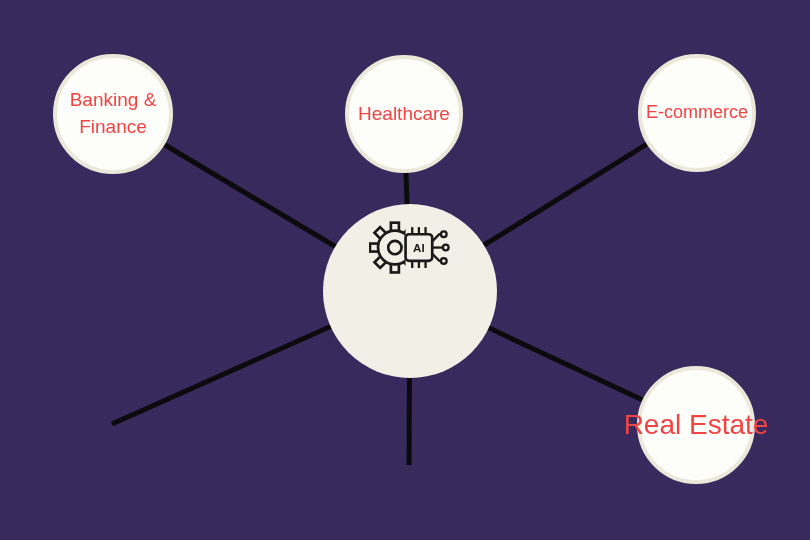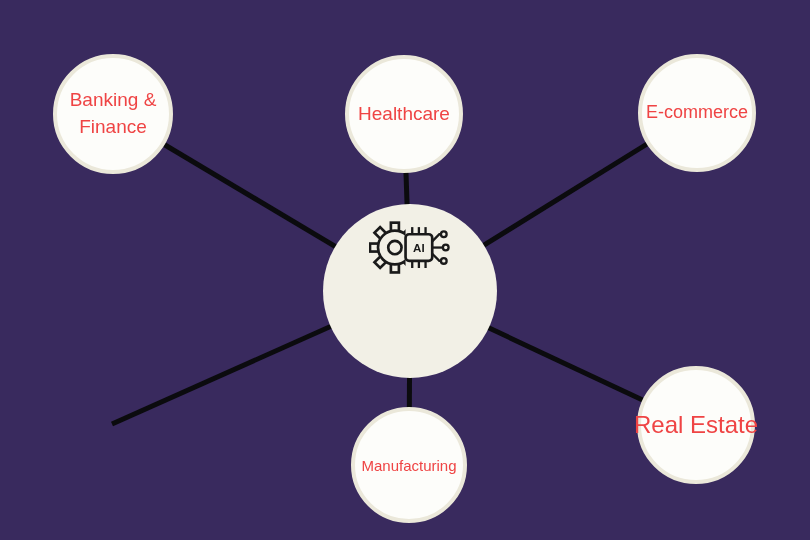--- a/index.html
+++ b/index.html
@@ -30,21 +30,21 @@
     font-weight: 400;
     color: #ef4444;
     line-height: 1.4;
   }
   .nowrap { white-space: nowrap; }
   .node-banking       { left: 53px;  top: 54px;  width: 120px; height: 120px; font-size: 19px; padding: 0 12px; }
   .node-healthcare    { left: 345px; top: 55px;  width: 118px; height: 118px; font-size: 19px; }
   .node-ecommerce     { left: 638px; top: 54px;  width: 118px; height: 118px; font-size: 18px; }
   .node-education     { left: 53px;  top: 365px; width: 119px; height: 119px; font-size: 20px; }
   .node-manufacturing { left: 351px; top: 407px; width: 116px; height: 116px; font-size: 15px; }
-  .node-realestate    { left: 637px; top: 366px; width: 118px; height: 118px; font-size: 24px; }
+  .node-realestate    { left: 637px; top: 366px; width: 118px; height: 118px; font-size: 28px; }
   .center-node {
     position: absolute;
     z-index: 2;
     left: 323px; top: 204px;
     width: 174px; height: 174px;
     border-radius: 50%;
     background: #f2f0e6;
     box-sizing: border-box;
     display: flex;
     flex-direction: column;
@@ -123,20 +123,17 @@
 
   <div class="node node-banking">
     <span>Banking &amp; Finance</span>
   </div>
   <div class="node node-healthcare">
     <span class="nowrap">Healthcare</span>
   </div>
   <div class="node node-ecommerce">
     <span class="nowrap">E-commerce</span>
   </div>
-  <div class="node node-manufacturing">
-    <span class="nowrap">Manufacturing</span>
-  </div>
   <div class="node node-realestate">
     <span class="nowrap">Real Estate</span>
   </div>
 
 </div>
 
 </body></html>

